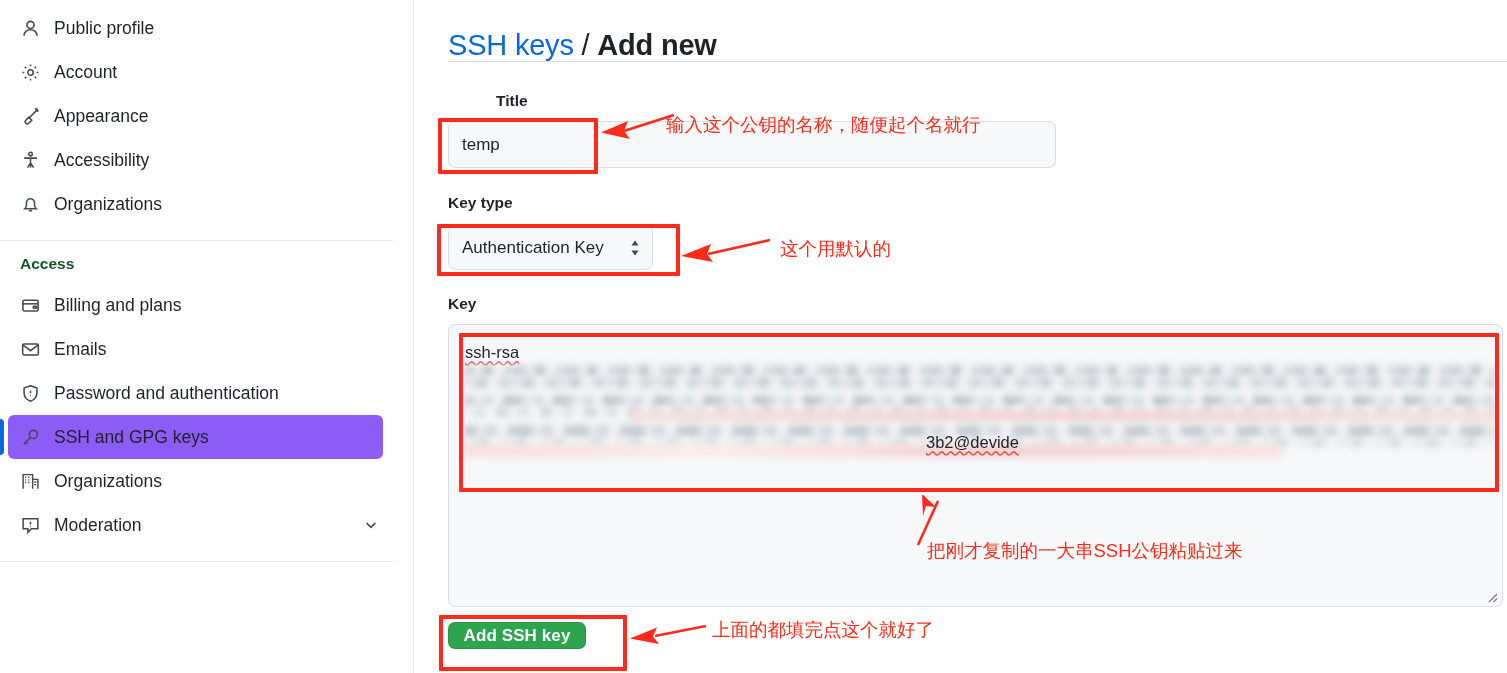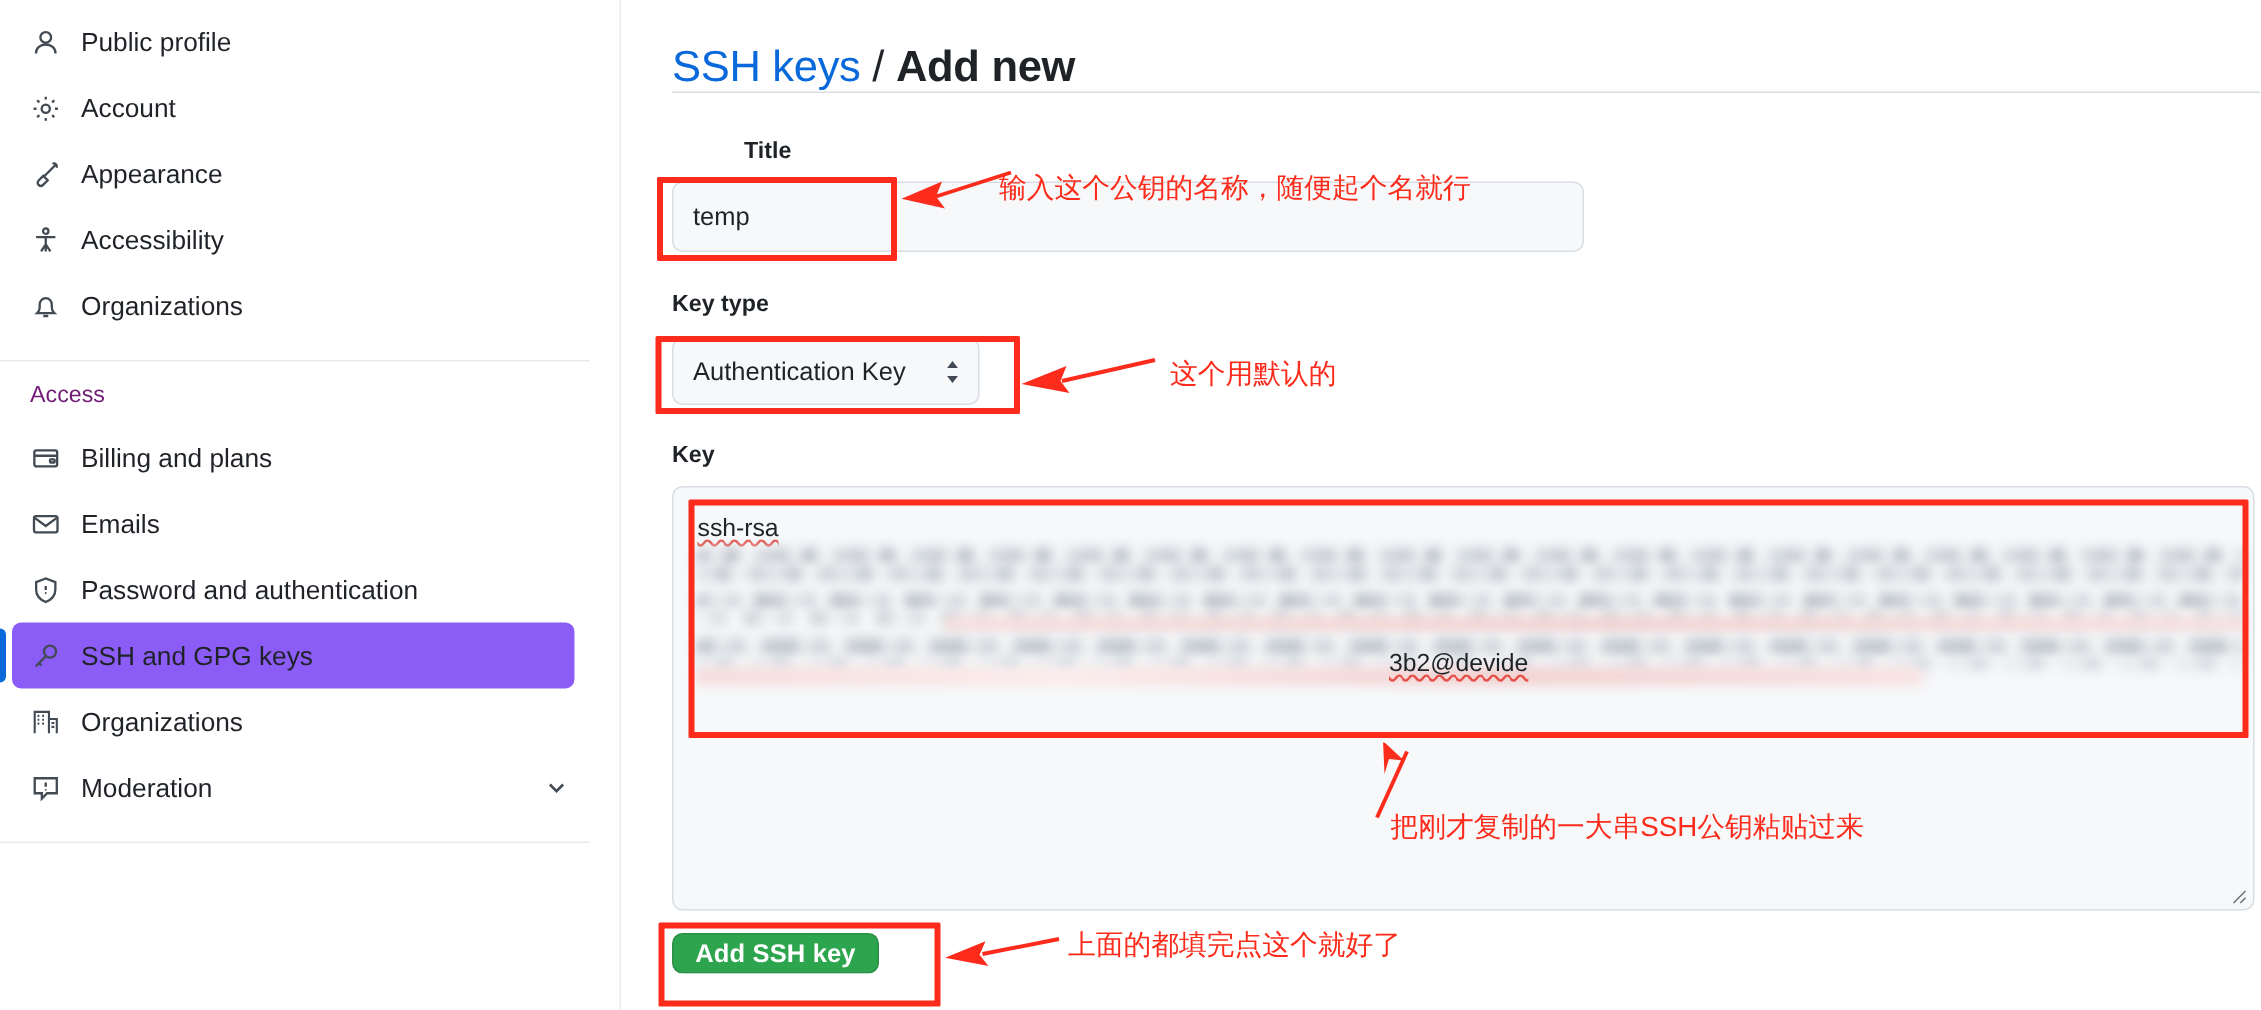--- a/index.html
+++ b/index.html
@@ -69,22 +69,22 @@
     display: inline-flex;
     align-items: center;
   }
   .nav-sep {
     height: 1px;
     background: #e7e9eb;
     margin: 14px 20px 14px 0;
   }
   .nav-heading {
     font-size: 15.5px;
-    font-weight: normal;
-    color: #701a75;
+    font-weight: bold;
+    color: #14532d;
     padding-left: 20px;
     margin-bottom: 10px;
     margin-top: 2px;
   }
 
   
   #main {
     position: absolute;
     left: 415px; top: 0;
     width: 1092px; height: 673px;

